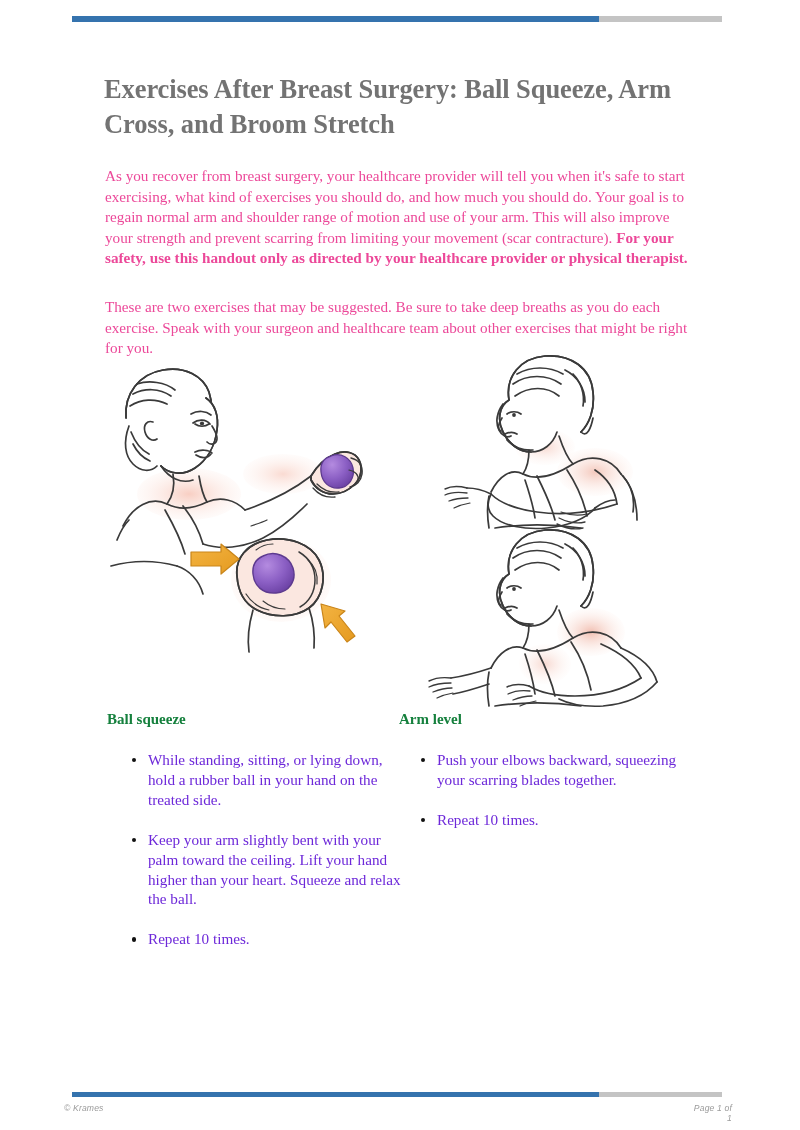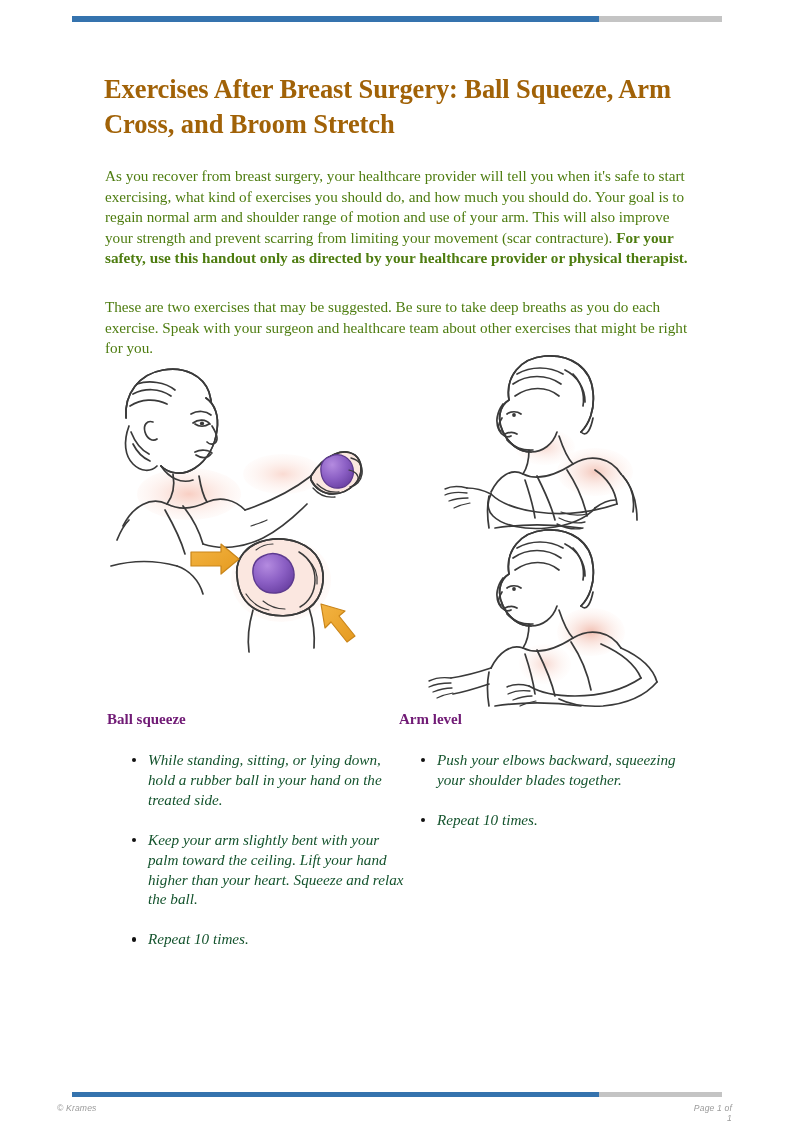--- a/index.html
+++ b/index.html
@@ -37,32 +37,32 @@
   
   #page-title {
     position: absolute;
     left: 104px;
     top: 54px;
     width: 600px;
     font-size: 26.5px;
     font-weight: bold;
     line-height: 1.33;
     letter-spacing: -0.1px;
-    color: #a16207;
+    color: #737373;
   }
 
   
   .para {
     position: absolute;
     left: 105px;
     width: 592px;
     font-size: 15.2px;
     line-height: 1.345;
     text-align: left;
-    color: #4d7c0f;
+    color: #ec4899;
   }
   #intro-paragraph-1 { top: 151px; }
   #intro-paragraph-2 { top: 282px; }
   .para b { font-weight: bold; }
 
   
   #illustration-band {
     position: absolute;
     left: 95px;
     top: 352px;
@@ -82,37 +82,36 @@
     position: absolute;
     top: 710px;
     width: 300px;
   }
   #exercise-col-ball-squeeze { left: 107px; }
   #exercise-col-arm-cross   { left: 399px; }
 
   .exercise-heading {
     font-size: 15px;
     font-weight: bold;
-    color: #701a75;
+    color: #15803d;
     margin: 0 0 22px 0;
     line-height: 1.2;
   }
   .bullet-list {
     margin: 0;
     padding: 0;
     list-style: none;
   }
   .bullet-item {
     position: relative;
     padding-left: 41px;
     font-size: 15.2px;
     line-height: 1.31;
     margin-bottom: 20px;
-    color: #14532d;
-    font-style: italic;
+    color: #6d28d9;
   }
   #exercise-col-arm-cross .bullet-item { padding-left: 38px; }
   .bullet-item:last-child { margin-bottom: 0; }
   .bullet-item .dot {
     position: absolute;
     left: 25px;
     top: 0.52em;
     width: 4.4px;
     height: 4.4px;
     border-radius: 50%;
@@ -123,21 +122,21 @@
   
   .footer-text {
     position: absolute;
     top: 1103px;
     font-family: "Liberation Sans", sans-serif;
     font-style: italic;
     font-size: 8.6px;
     color: #9b9b9b;
     letter-spacing: 0.15px;
   }
-  #footer-copyright { left: 57px; }
+  #footer-copyright { left: 64px; }
   #footer-pagination { left: 688px; width: 44px; text-align: right; }
 </style>
 </head>
 <body>
 
 <div class="rule" id="header-rule" style="background: rgb(196, 196, 196);">
   <div class="fill" style="width: 81%; background: rgb(53, 115, 174);"></div>
 </div>
 
 <h1 id="page-title">Exercises After Breast Surgery: Ball Squeeze, Arm Cross, and Broom Stretch</h1>
@@ -397,21 +396,21 @@
   <ul class="bullet-list">
     <li class="bullet-item"><span class="dot"></span><span>While standing, sitting, or lying down, hold a rubber ball in your hand on the treated side.</span></li>
     <li class="bullet-item"><span class="dot"></span><span>Keep your arm slightly bent with your palm toward the ceiling. Lift your hand higher than your heart. Squeeze and relax the ball.</span></li>
     <li class="bullet-item"><span class="dot"></span><span>Repeat 10 times.</span></li>
   </ul>
 </div>
 
 <div class="exercise-col" id="exercise-col-arm-cross">
   <h2 class="exercise-heading">Arm level</h2>
   <ul class="bullet-list">
-    <li class="bullet-item"><span class="dot"></span><span>Push your elbows backward, squeezing your shoulder blades together.</span></li>
+    <li class="bullet-item"><span class="dot"></span><span>Push your elbows backward, squeezing your scarring blades together.</span></li>
     <li class="bullet-item"><span class="dot"></span><span>Repeat 10 times.</span></li>
   </ul>
 </div>
 
 <div class="rule" id="footer-rule" style="background: rgb(196, 196, 196);">
   <div class="fill" style="width: 81%; background: rgb(53, 115, 174);"></div>
 </div>
 <div class="footer-text" id="footer-copyright" style="color: rgb(155, 155, 155);">© Krames</div>
 <div class="footer-text" id="footer-pagination" style="color: rgb(155, 155, 155);">Page 1 of 1</div>
 

